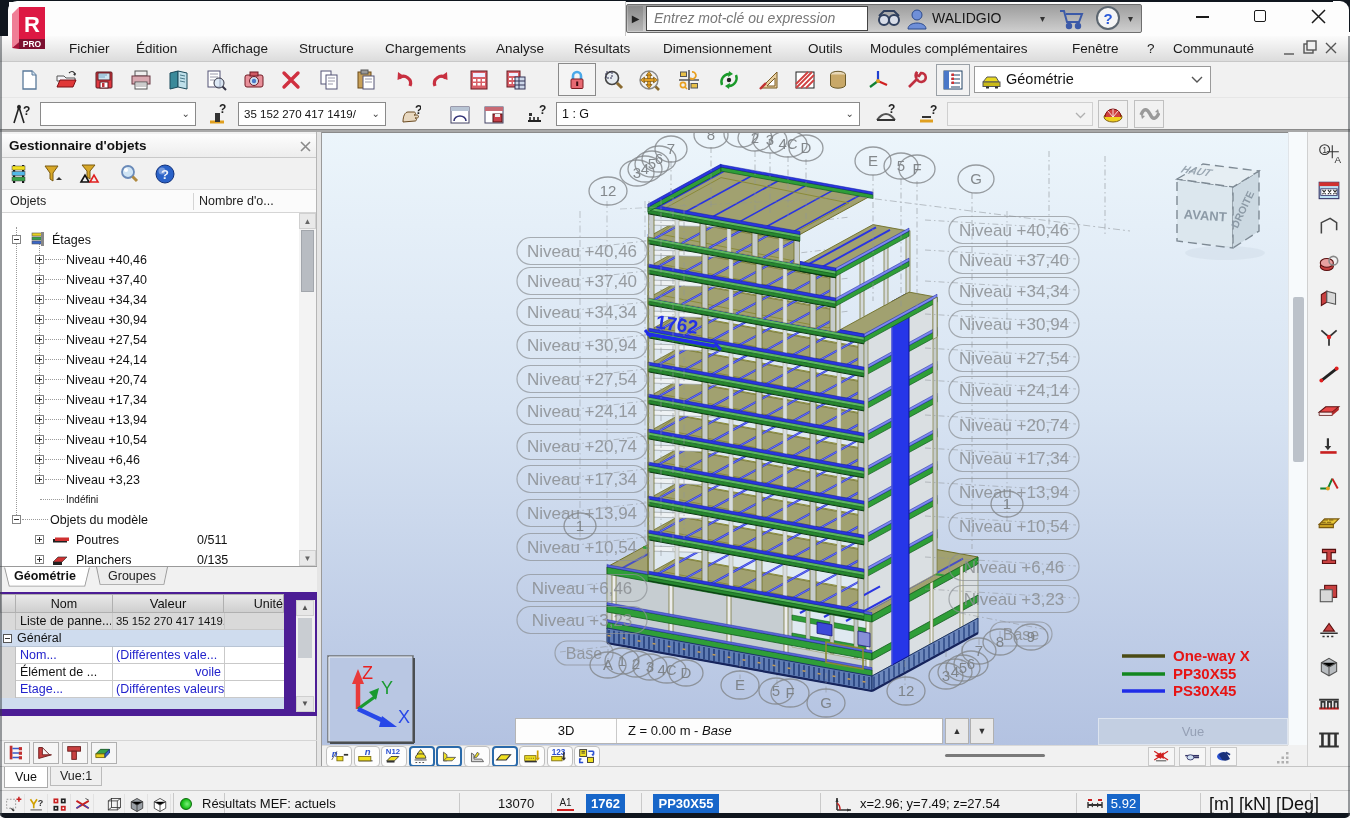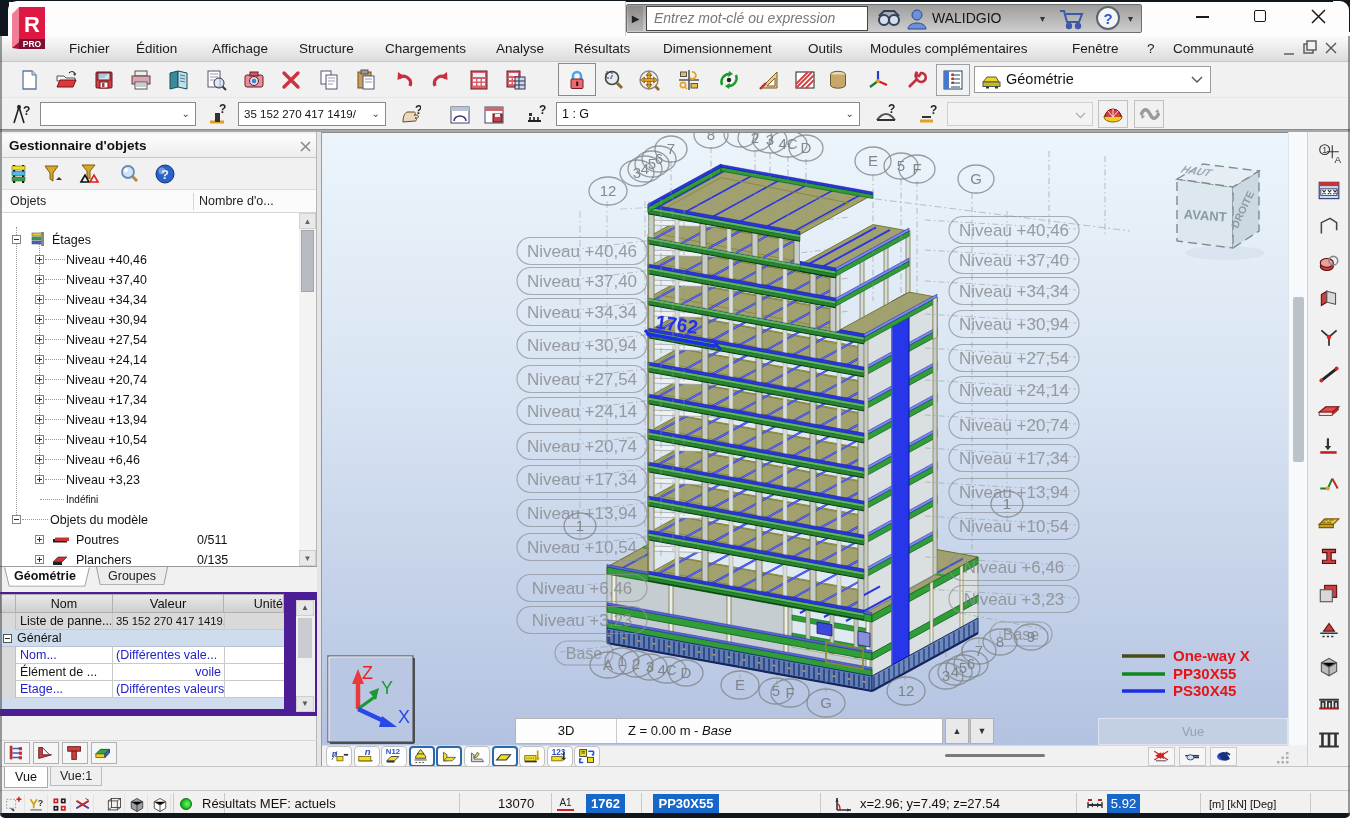--- a/index.html
+++ b/index.html
@@ -1853,16 +1853,16 @@
       <path d="M5 14 a8 8 0 0 0 -3 -7" fill="none" stroke="#c82020" stroke-width="1.4"></path>
     </svg>
     <div class="abs" style="left:860px;top:790px;height:28px;line-height:28px;font-size:13px;color:#111">x=2.96; y=7.49; z=27.54</div>
     <svg class="abs" style="left:1086px;top:797px" width="18" height="15">
       <path d="M2 3 h4 m6 0 h4" stroke="#c82020" stroke-width="2"></path>
       <path d="M2 8 h14" stroke="#333" stroke-width="2"></path>
       <path d="M4 8 l3 -2.5 v5 Z M14 8 l-3 -2.5 v5 Z" fill="#333"></path>
       <path d="M2 5 v6 M16 5 v6" stroke="#333" stroke-width="1.4"></path>
     </svg>
     <div class="abs" style="left:1107px;top:794px;width:33px;height:20px;background:#1766c9;color:#fff;font-size:13px;text-align:center;line-height:20px">5.92</div>
-    <div class="abs" style="left:1209px;top:790px;height:28px;line-height:28px;font-size:11px;color:#111">[m] [kN] [Deg]</div>
+    <div class="abs" style="left:1209px;top:790px;height:28px;line-height:28px;font-size:18px;color:#111">[m] [kN] [Deg]</div>
     <div class="abs" style="left:0;top:813px;width:1350px;height:5px;background:#10161e;border-radius:0 0 7px 7px"></div>
     <div class="abs" style="left:0;top:36px;width:2px;height:780px;background:#3a3f46;opacity:0.5"></div>
     <div class="abs" style="left:1348px;top:36px;width:2px;height:780px;background:#3a3f46;opacity:0.5"></div>
   </div>
 </body></html>

